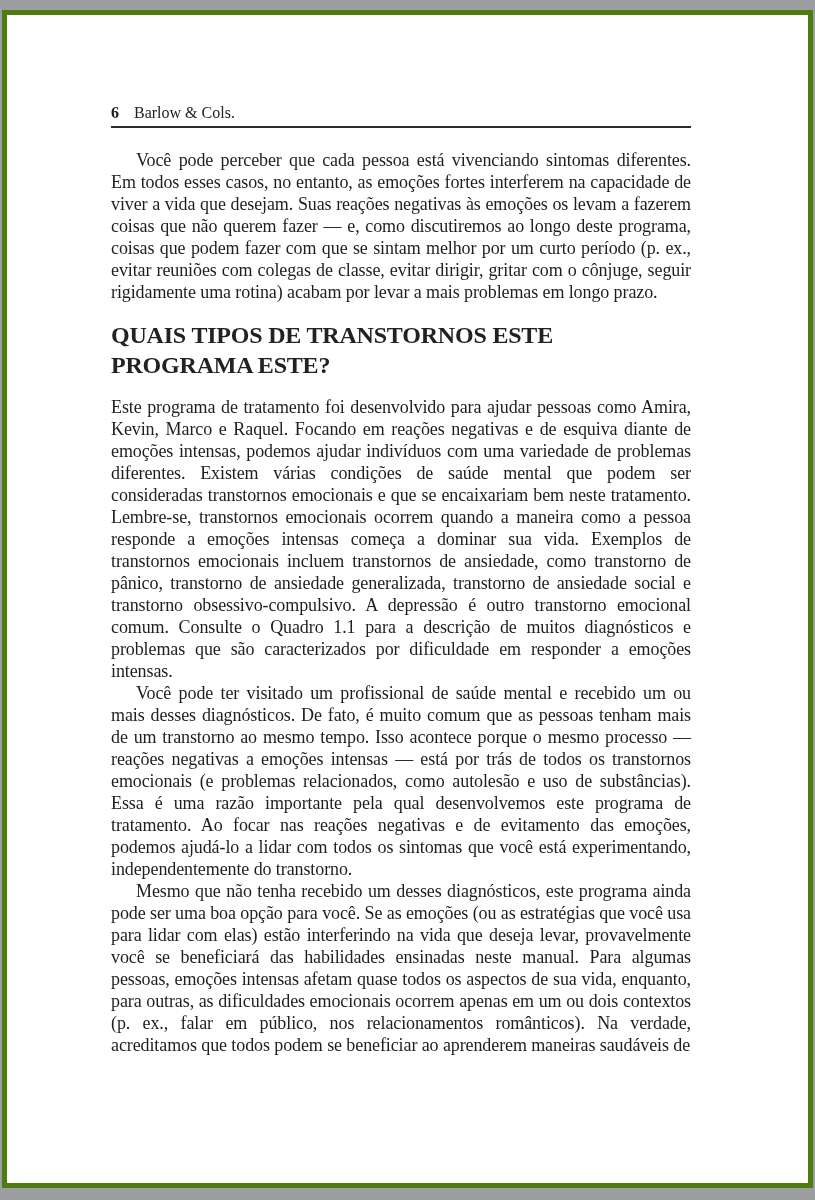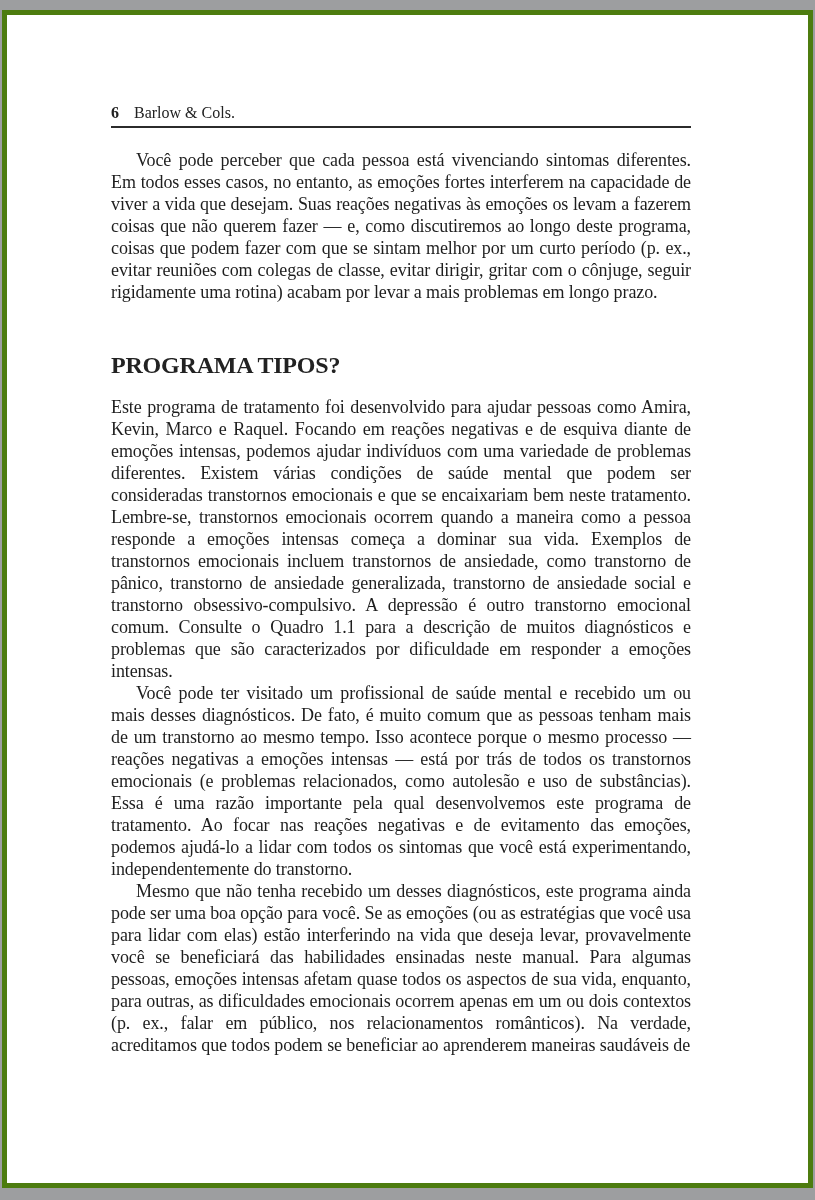--- a/index.html
+++ b/index.html
@@ -77,22 +77,22 @@
   <div class="content">
 
     <div class="running-header">
       <span class="pagenum">6</span><span class="runtitle">Barlow &amp; Cols.</span>
     </div>
     <div class="header-rule"></div>
 
     <p class="body indent first">Você pode perceber que cada pessoa está vivenciando sintomas diferentes. Em todos esses casos, no entanto, as emoções fortes interferem na capacidade de viver a vida que desejam. Suas reações negativas às emoções os levam a fazerem coisas que não querem fazer — e, como discutiremos ao longo deste programa, coisas que podem fazer com que se sintam melhor por um curto período (p. ex., evitar reuniões com colegas de classe, evitar dirigir, gritar com o cônjuge, seguir rigidamente uma rotina) acabam por levar a mais problemas em longo prazo.</p>
 
     <h2 class="heading">
-      <br>
-      <span>PROGRAMA TIPOS?</span>
+      <span>QUAIS TIPOS DE TRANSTORNOS ESTE</span><br>
+      <span>PROGRAMA ESTE?</span>
     </h2>
 
     <p class="body">Este programa de tratamento foi desenvolvido para ajudar pessoas como Amira, Kevin, Marco e Raquel. Focando em reações negativas e de esquiva diante de emoções intensas, podemos ajudar indivíduos com uma variedade de problemas diferentes. Existem várias condições de saúde mental que podem ser consideradas transtornos emocionais e que se encaixariam bem neste tratamento. Lembre-se, transtornos emocionais ocorrem quando a maneira como a pessoa responde a emoções intensas começa a dominar sua vida. Exemplos de transtornos emocionais incluem transtornos de ansiedade, como transtorno de pânico, transtorno de ansiedade generalizada, transtorno de ansiedade social e transtorno obsessivo-compulsivo. A depressão é outro transtorno emocional comum. Consulte o Quadro 1.1 para a descrição de muitos diagnósticos e problemas que são caracterizados por dificuldade em responder a emoções intensas.</p>
 
     <p class="body indent">Você pode ter visitado um profissional de saúde mental e recebido um ou mais desses diagnósticos. De fato, é muito comum que as pessoas tenham mais de um transtorno ao mesmo tempo. Isso acontece porque o mesmo processo — reações negativas a emoções intensas — está por trás de todos os transtornos emocionais (e problemas relacionados, como autolesão e uso de substâncias). Essa é uma razão importante pela qual desenvolvemos este programa de tratamento. Ao focar nas reações negativas e de evitamento das emoções, podemos ajudá-lo a lidar com todos os sintomas que você está experimentando, independentemente do transtorno.</p>
 
     <p class="body indent">Mesmo que não tenha recebido um desses diagnósticos, este programa ainda pode ser uma boa opção para você. Se as emoções (ou as estratégias que você usa para lidar com elas) estão interferindo na vida que deseja levar, provavelmente você se beneficiará das habilidades ensinadas neste manual. Para algumas pessoas, emoções intensas afetam quase todos os aspectos de sua vida, enquanto, para outras, as dificuldades emocionais ocorrem apenas em um ou dois contextos (p. ex., falar em público, nos relacionamentos românticos). Na verdade, acreditamos que todos podem se beneficiar ao aprenderem maneiras saudáveis de</p>
 
   </div>
 </div>

